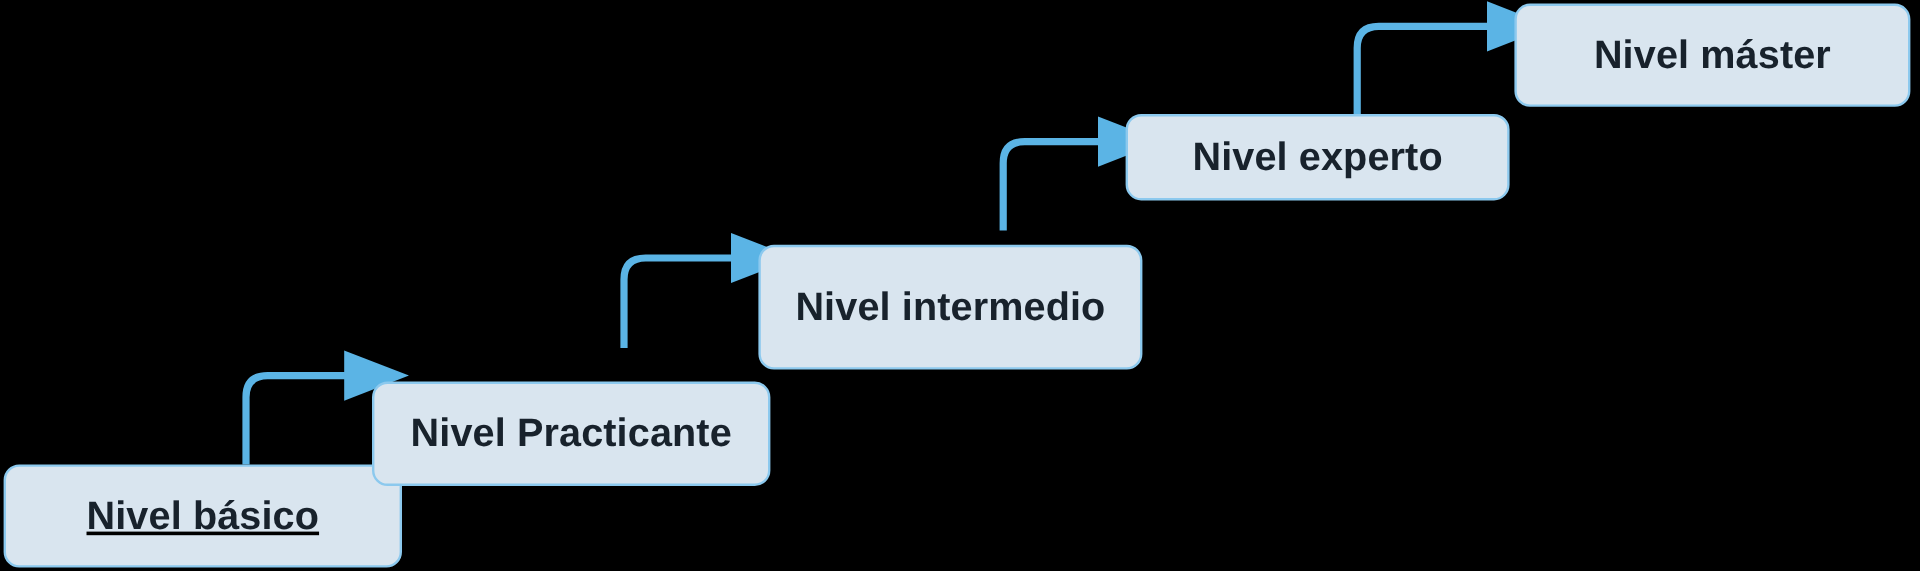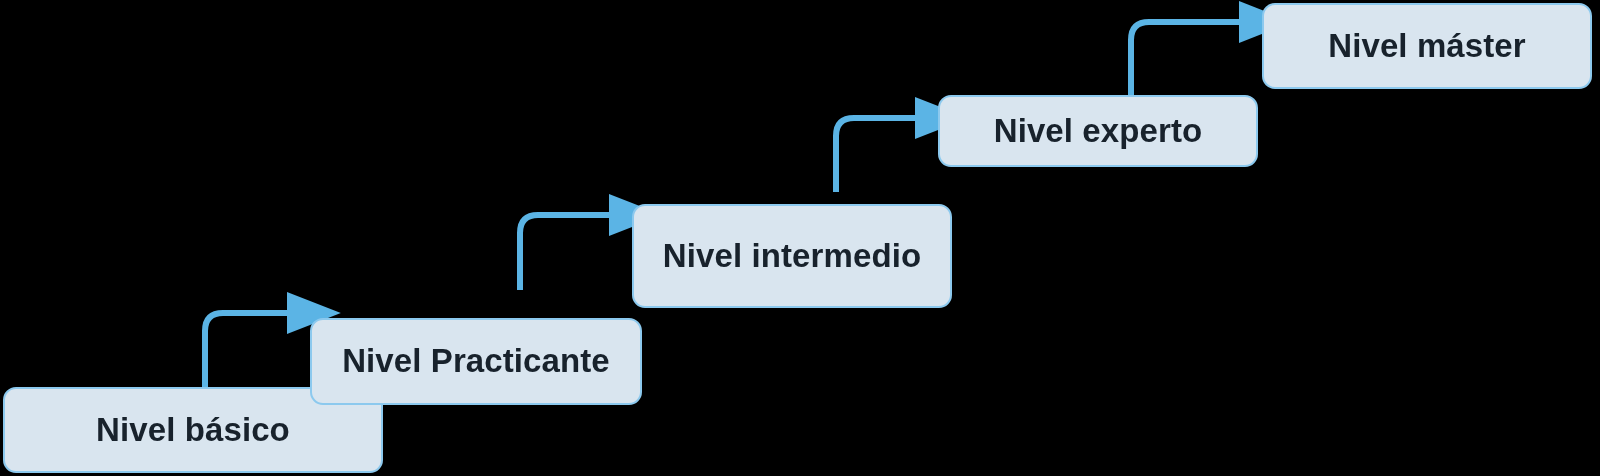--- a/index.html
+++ b/index.html
@@ -38,21 +38,21 @@
     color: #18222c;
     font-family: "Liberation Sans", sans-serif;
     font-weight: bold;
     font-size: 33px;
     line-height: 1.1;
     letter-spacing: 0.1px;
     text-align: center;
     white-space: nowrap;
   }
   
-  #node-basico      { left: 3px;    top: 387px; width: 380px; height: 86px; }
+  #node-basico      { left: 3px;    top: 387px; width: 332px; height: 86px; text-decoration: underline; }
   #node-practicante { left: 310px;  top: 290px; width: 332px; height: 87px; margin-top: 28px; }
   #node-intermedio  { left: 632px;  top: 192px; width: 320px; height: 104px; margin-top: 12px; }
   #node-experto     { left: 938px;  top: 95px;  width: 320px; height: 72px; }
   #node-master      { left: 1262px; top: 3px;   width: 330px; height: 86px; }
 </style>
 </head>
 <body>
 
 <div id="canvas">
 

